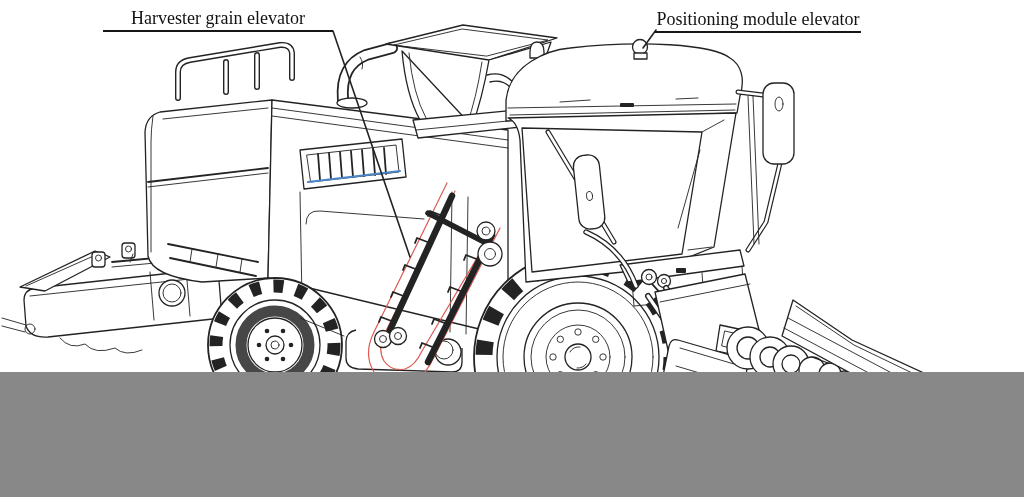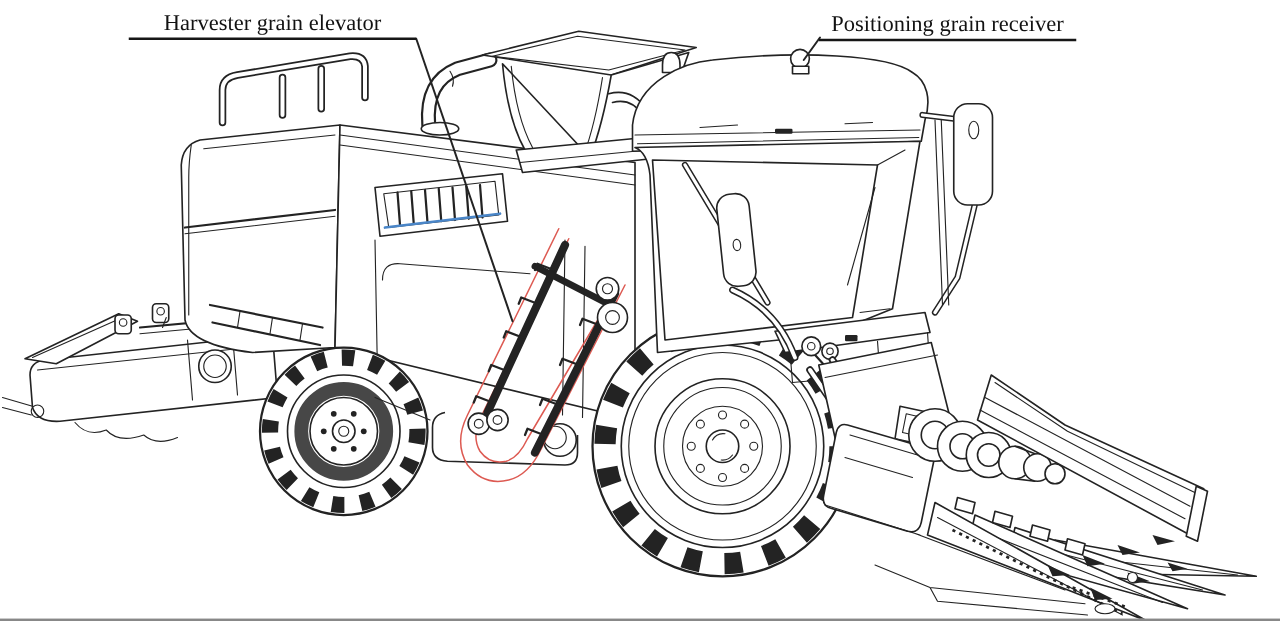--- a/index.html
+++ b/index.html
@@ -1,19 +1,19 @@
 <!DOCTYPE html>
 <html style="--ink: #232323; --highlight-red: #dd5a52; --accent-blue: #4a86c8; --label-text: #121212;"><head>
 <meta charset="utf-8">
 <style>
   :root{
     --ink:#232323; --highlight-red:#dd5a52; --accent-blue:#4a86c8; --label-text:#121212; --paper:#ffffff;
   }
   html,body{margin:0;padding:0;background:#888;}
-  #stage{position:relative;width:1024px;height:495px;background:var(--paper);overflow:hidden;
+  #stage{position:relative;width:1024px;height:372px;background:var(--paper);overflow:hidden;
          font-family:"Liberation Serif","DejaVu Serif",serif;}
   svg{position:absolute;left:0;top:0;}
   .ln{fill:none;stroke:var(--ink);stroke-width:1.3;stroke-linecap:round;stroke-linejoin:round;}
   .lnf{fill:#fff;stroke:var(--ink);stroke-width:1.3;stroke-linejoin:round;}
   .thin{stroke-width:0.9;}
   .mid{stroke-width:1.8;}
   .tube{fill:none;stroke:var(--ink);stroke-width:6;stroke-linecap:round;stroke-linejoin:round;}
   .tubein{fill:none;stroke:#fff;stroke-width:3.2;stroke-linecap:round;stroke-linejoin:round;}
   .dark{fill:var(--ink);stroke:none;}
   .red{fill:none;stroke:var(--highlight-red);stroke-width:1.2;stroke-linecap:round;stroke-linejoin:round;}
@@ -268,14 +268,14 @@
   </g>
 
   <g>
     <path class="lead" d="M333,31 L410,257"></path>
     <path class="lead" d="M656,30 L643,48"></path>
   </g>
 </svg>
 
 <div class="callout" style="left:103px;top:8px;width:230px;">Harvester grain elevator</div>
 
-<div class="callout" style="left:655px;top:9px;width:206px;">Positioning grain receiver</div>
+<div class="callout" style="left:655px;top:9px;width:206px;">Positioning module elevator</div>
 </div>
 
 </body></html>

